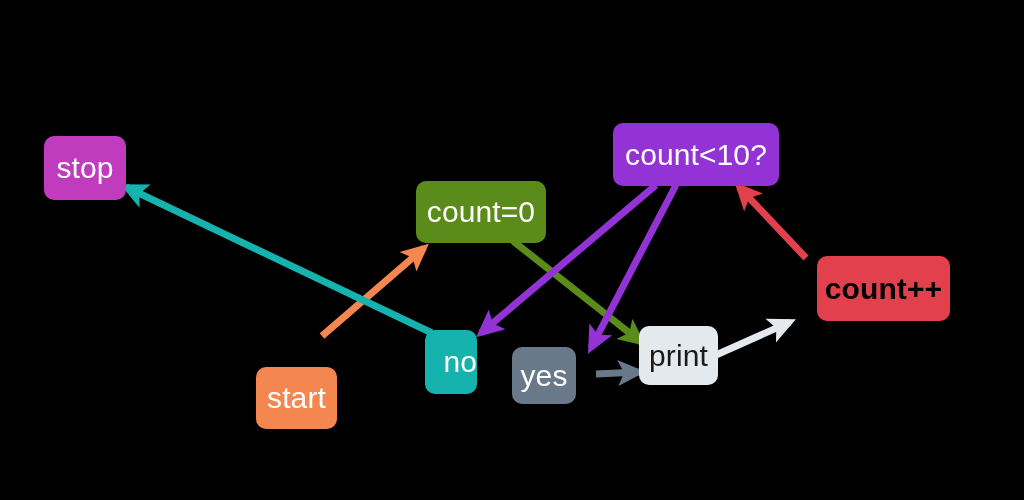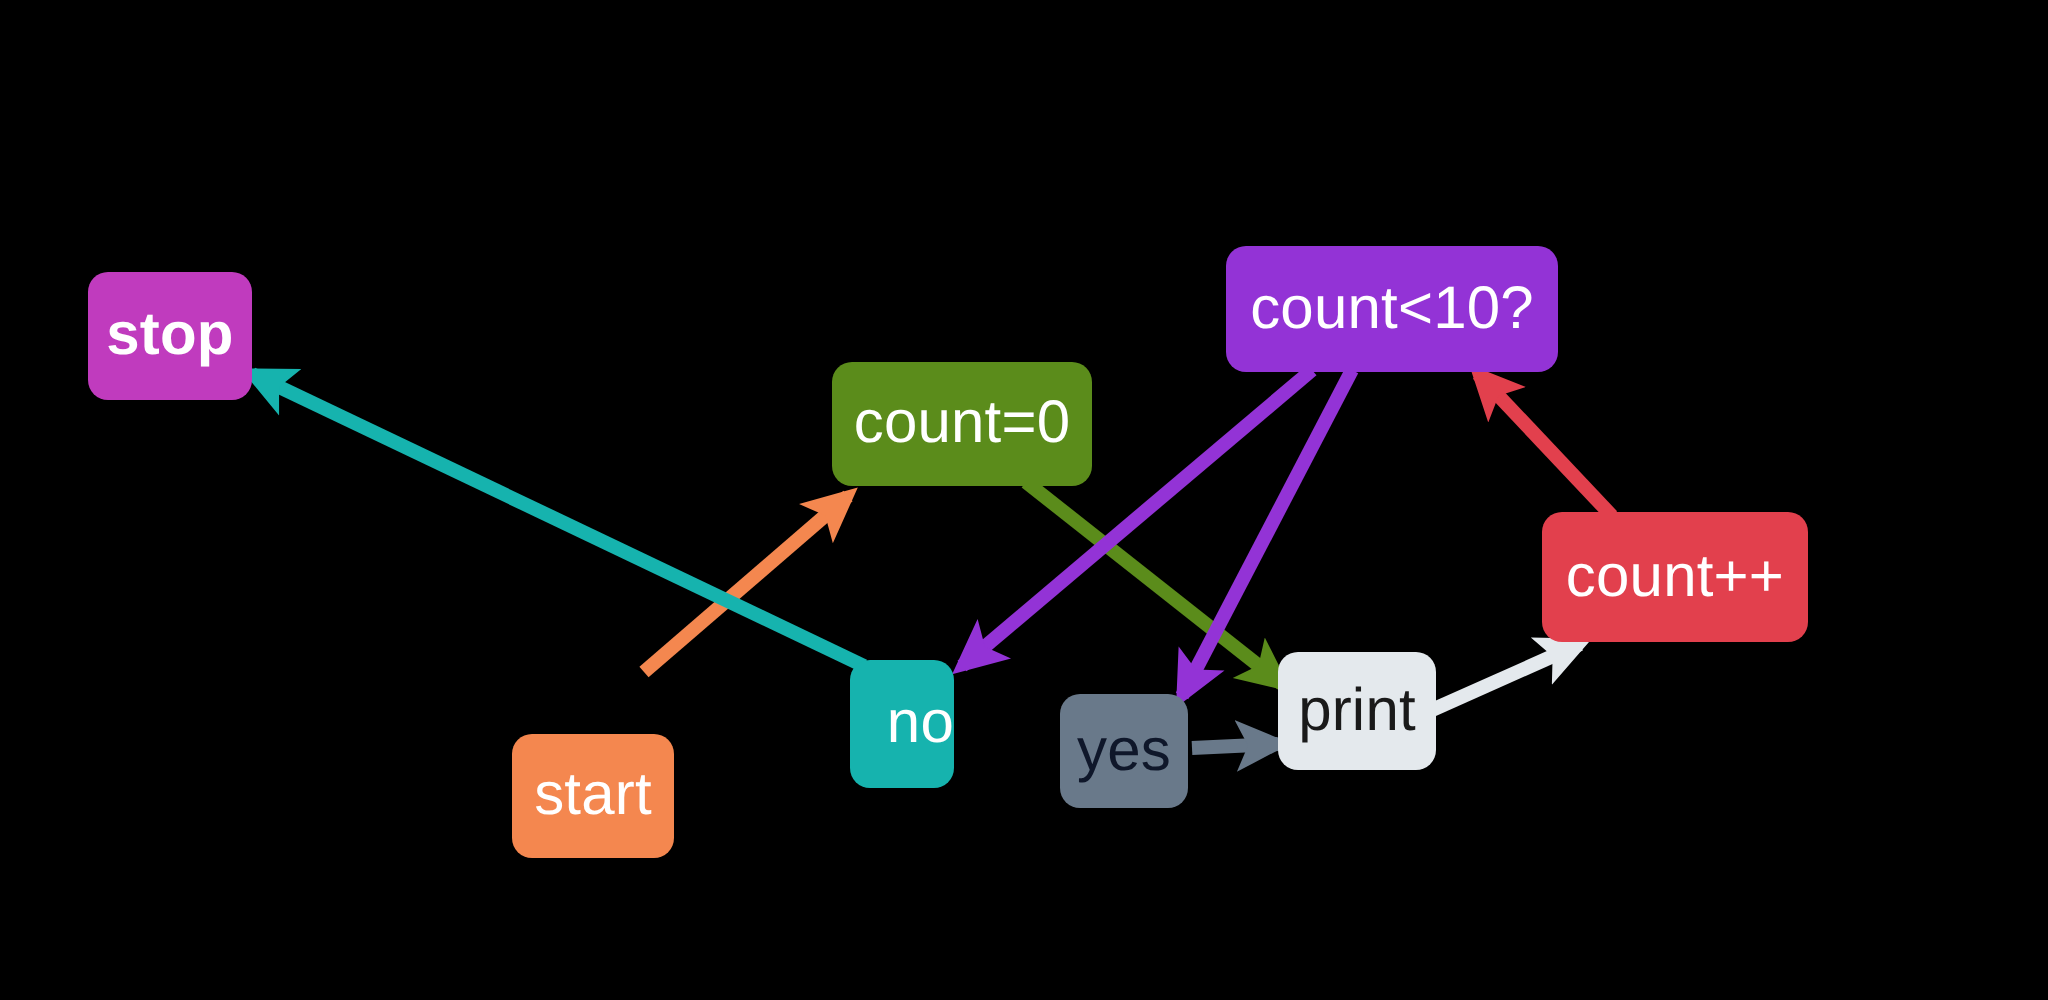--- a/index.html
+++ b/index.html
@@ -77,37 +77,37 @@
       </defs>
       <line x1="322" y1="336" x2="424" y2="248" stroke="#F4874F" stroke-width="7" stroke-linecap="butt" marker-end="url(#arrow-0)"></line>
       <line x1="513" y1="241" x2="641" y2="342" stroke="#5B8C1B" stroke-width="7" stroke-linecap="butt" marker-end="url(#arrow-1)"></line>
       <line x1="656" y1="185" x2="481" y2="333" stroke="#9333D6" stroke-width="7" stroke-linecap="butt" marker-end="url(#arrow-2)"></line>
       <line x1="676" y1="185" x2="591" y2="348" stroke="#9333D6" stroke-width="7" stroke-linecap="butt" marker-end="url(#arrow-3)"></line>
       <line x1="596" y1="374" x2="639" y2="372" stroke="#69798A" stroke-width="7" stroke-linecap="butt" marker-end="url(#arrow-4)"></line>
       <line x1="716" y1="355" x2="790" y2="322" stroke="#E4E9ED" stroke-width="7" stroke-linecap="butt" marker-end="url(#arrow-5)"></line>
       <line x1="806" y1="258" x2="739" y2="187" stroke="#E2404D" stroke-width="7" stroke-linecap="butt" marker-end="url(#arrow-6)"></line>
       <line x1="432" y1="333" x2="126" y2="187" stroke="#16B3AE" stroke-width="7" stroke-linecap="butt" marker-end="url(#arrow-7)"></line>
     </svg>
-<div class="node" style="left: 44px; top: 136px; width: 82px; height: 64px; background: rgb(192, 59, 190); color: rgb(255, 255, 255); font-weight: bold;">
+<div class="node" style="left: 44px; top: 136px; width: 82px; height: 64px; background: rgb(192, 59, 190); color: rgb(255, 255, 255);">
       <span class="node-label">stop</span>
     </div>
     <div class="node" style="left: 256px; top: 331px; width: 81px; height: 62px; background: rgb(244, 135, 79); color: rgb(255, 255, 255); margin-top: 36px;">
       <span class="node-label">start</span>
     </div>
     <div class="node" style="left: 416px; top: 181px; width: 130px; height: 62px; background: rgb(91, 140, 27); color: rgb(255, 255, 255);">
       <span class="node-label">count=0</span>
     </div>
     <div class="node" style="left: 425px; top: 330px; width: 52px; height: 64px; background: rgb(22, 179, 174); color: rgb(255, 255, 255); justify-content: flex-end;">
       <span class="node-label">no</span>
     </div>
-    <div class="node" style="left: 530px; top: 347px; width: 64px; height: 57px; background: rgb(105, 121, 138); color: #0f172a;">
+    <div class="node" style="left: 512px; top: 347px; width: 64px; height: 57px; background: rgb(105, 121, 138); color: #ffffff;">
       <span class="node-label">yes</span>
     </div>
     <div class="node" style="left: 639px; top: 326px; width: 79px; height: 59px; background: rgb(228, 233, 237); color: rgb(26, 26, 26);">
       <span class="node-label">print</span>
     </div>
     <div class="node" style="left: 613px; top: 123px; width: 166px; height: 63px; background: rgb(147, 51, 214); color: rgb(255, 255, 255);">
       <span class="node-label">count&lt;10?</span>
     </div>
-    <div class="node" style="left: 771px; top: 256px; width: 133px; height: 65px; background: rgb(226, 64, 77); color: #ffffff;">
+    <div class="node" style="left: 817px; top: 256px; width: 133px; height: 65px; background: rgb(226, 64, 77); color: #000000; font-weight: bold;">
       <span class="node-label">count++</span>
     </div>
   </div>
 
 </body></html>

